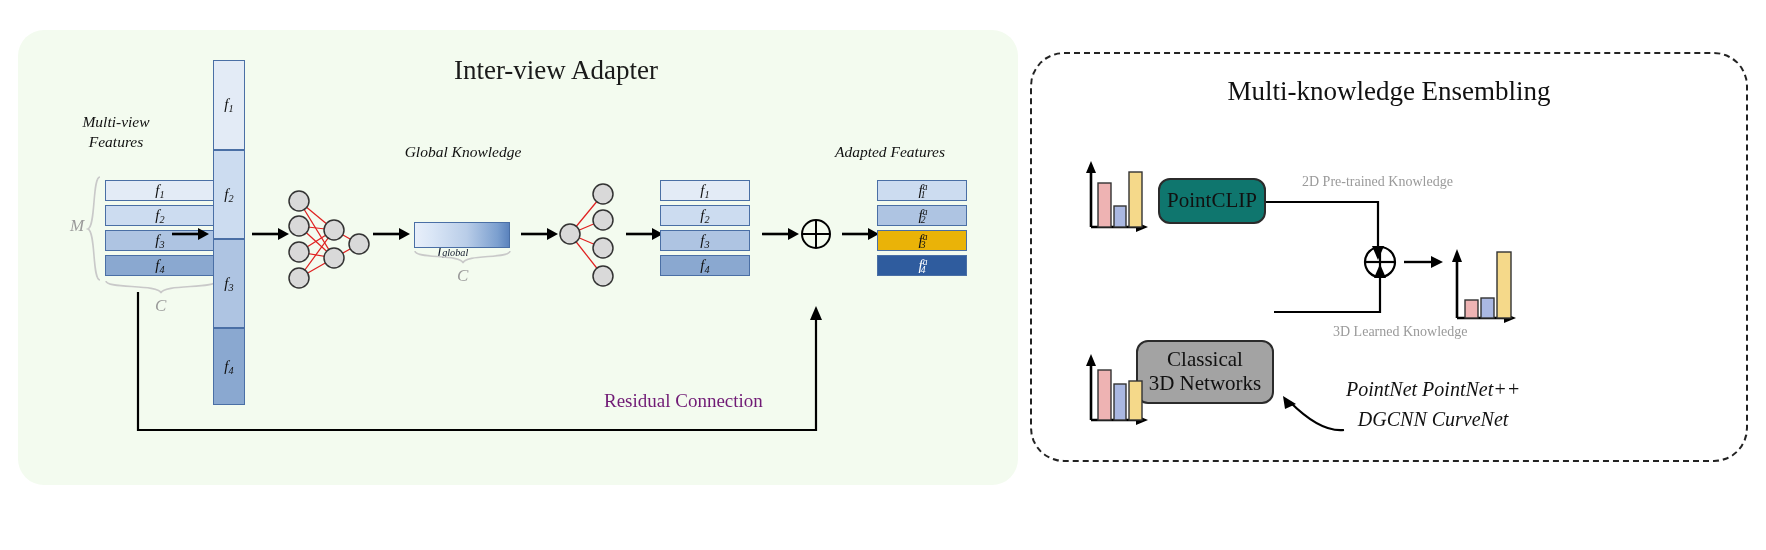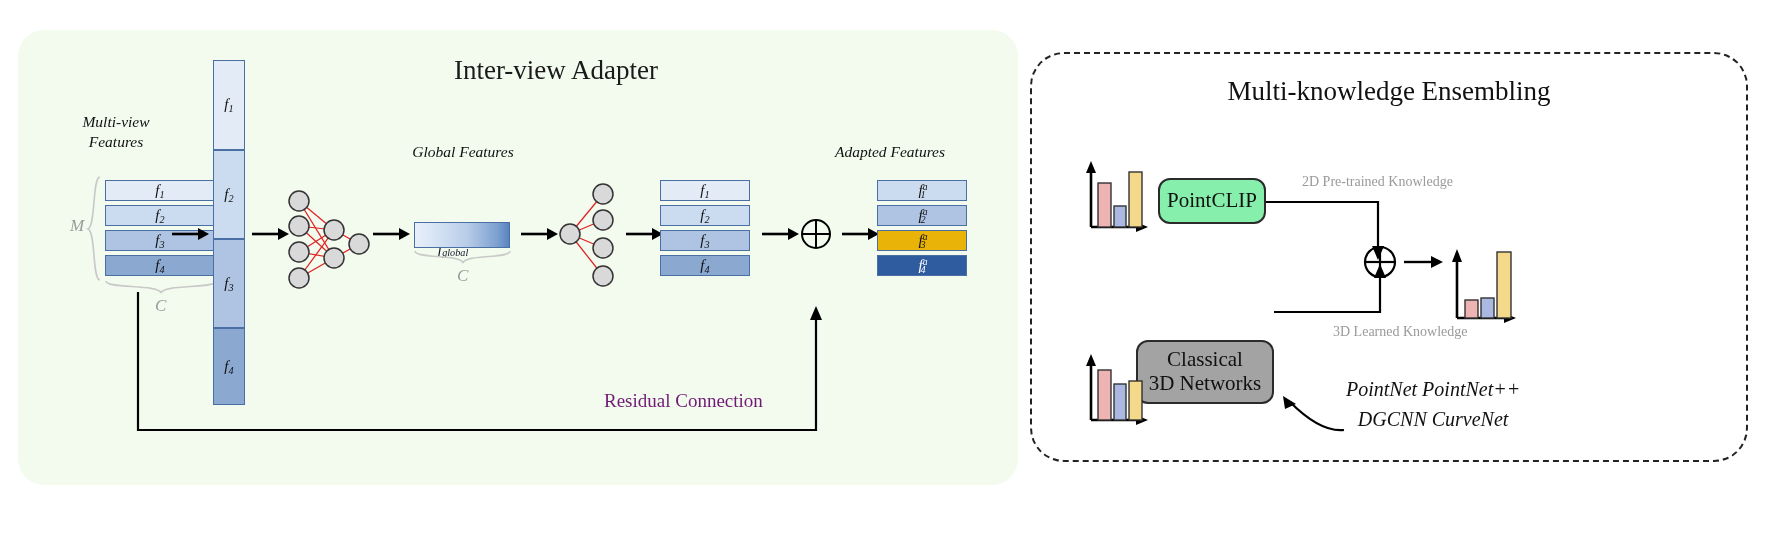--- a/index.html
+++ b/index.html
@@ -40,21 +40,21 @@
   
   #right-panel{left:1030px;top:52px;width:718px;height:410px;
                border:2px dashed #222;border-radius:34px;box-sizing:border-box;
                background:#fff;}
   #panel-title-right{left:1030px;top:76px;width:718px;text-align:center;
      font-size:27px;color:#111;}
 
   .rbox{box-sizing:border-box;display:flex;align-items:center;
         justify-content:center;text-align:center;border:2.5px solid #2b2b2b;
         border-radius:12px;font-size:21px;color:#111;line-height:1.12;}
-  .rbox.yellow{background:#86efac;justify-content:center;}
+  .rbox.yellow{background:#0f766e;justify-content:center;}
   .rbox.grey{background:#a3a3a3;}
 
   .knowlabel{font-size:14px;color:#9a9a9a;font-family:"Liberation Serif",serif;
              white-space:nowrap;}
   .netnames{font-style:italic;font-size:20px;color:#111;line-height:1.5;
             white-space:nowrap;}
 
   svg{overflow:visible;}
   .sub{font-size:.68em;vertical-align:-0.28em;font-style:italic;}
   .sup{font-size:.64em;vertical-align:0.55em;font-style:italic;}
@@ -143,21 +143,21 @@
       <circle cx="48" cy="70" r="10"></circle>
     <circle cx="73" cy="56" r="10"></circle>
   </g>
 </svg>
 
 <svg class="abs" style="left:373px;top:226px;" width="38" height="16">
   <line x1="0" y1="8" x2="27" y2="8" stroke="#000" stroke-width="2.6"></line>
   <path d="M26,2 L37,8 L26,14 Z" fill="#000"></path>
 </svg>
 
-<div class="abs sect-label" style="left:388px;top:142px;width:150px;">Global Features</div>
+<div class="abs sect-label" style="left:388px;top:142px;width:150px;">Global Knowledge</div>
 
 <div class="abs" style="left:438px;top:196px;font-style:italic;font-size:15px;color:#0f172a;margin-top:44px;">
   <i>f</i><span class="sub">global</span>
 </div>
 <div class="abs glob" style="left:414px;top:222px;width:96px;height:26px;"></div>
 <svg class="abs" style="left:414px;top:250px;" width="98" height="16">
   <path d="M1,1 C1,9 47,4 49,13 C51,4 96,9 96,1" fill="none" stroke="#c9c9c9" stroke-width="1.6"></path>
 </svg>
 <div class="abs braceC" style="left:457px;top:266px;">C</div>
 

